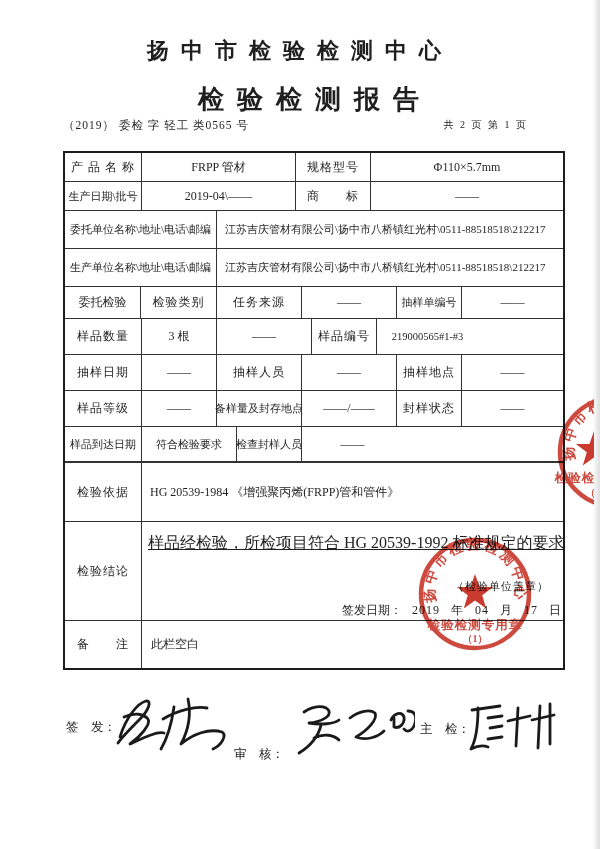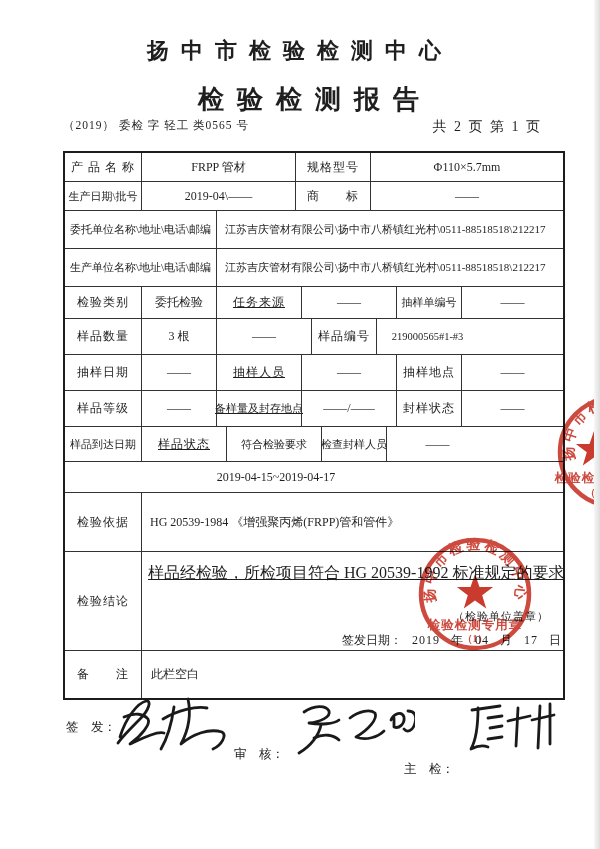--- a/index.html
+++ b/index.html
@@ -8,38 +8,38 @@
     background:#ffffff;color:#1f1f1f;
     font-family:"Liberation Serif","DejaVu Serif",serif;
   }
   .abs{position:absolute;}
   
   .org-title{top:36px;left:0;width:100%;text-align:center;
     font-size:22px;font-weight:bold;letter-spacing:12px;white-space:nowrap;}
   .report-title{top:82px;left:8px;width:100%;text-align:center;
     font-size:26px;font-weight:bold;letter-spacing:13px;white-space:nowrap;margin-left:7px;}
   .ref-line{top:118px;left:63px;font-size:11.5px;letter-spacing:1px;white-space:nowrap;}
-  .page-line{top:118px;right:58px;font-size:14px;letter-spacing:2px;white-space:nowrap;}
+  .page-line{top:118px;right:72px;font-size:10px;letter-spacing:2px;white-space:nowrap;}
   
   .tbl{left:63px;top:151px;width:502px;border:2px solid #1c1c1c;box-sizing:border-box;}
   .tr{display:flex;border-top:1px solid #333;}
   .tr:first-child{border-top:none;}
   .td{border-left:1px solid #333;box-sizing:border-box;
       display:flex;align-items:center;justify-content:center;
       font-size:12px;white-space:nowrap;text-align:center;}
   .td:first-child{border-left:none;}
   .lab{letter-spacing:1px;}
   .left{justify-content:flex-start;text-align:left;padding-left:8px;}
   .sm{font-size:11px;letter-spacing:0;}
   .addr{font-size:11px;letter-spacing:0;}
   .num{font-size:10.5px;letter-spacing:0;}
   
   .w76{width:76px;flex:none;} .w154{width:154px;flex:none;} .w75{width:75px;flex:none;}
   .w193{width:193px;flex:none;} .w151{width:151px;flex:none;} .w347{width:347px;flex:none;}
-  .w85{width:85px;flex:none;text-decoration:underline;} .w95{width:95px;flex:none;} .w65{width:65px;flex:none;}
+  .w85{width:85px;flex:none;} .w95{width:95px;flex:none;} .w65{width:65px;flex:none;}
   .w102{width:102px;flex:none;} .w422{width:422px;flex:none;}
   
   .h28{height:28px;} .h37{height:37px;} .h31{height:31px;} .h35{height:35px;}
   .h34{height:34px;} .h30{height:30px;} .h58{height:58px;} .h98{height:98px;} .h47{height:47px;text-align:center;}
   
   .concl{position:relative;display:block;}
   .concl-text{position:absolute;left:6px;top:11px;font-size:16px;white-space:nowrap;text-decoration:underline;}
   .stamp-note{position:absolute;right:14px;top:57px;font-size:11px;letter-spacing:1px;}
   .issue-line{position:absolute;left:200px;top:80px;font-size:12px;white-space:nowrap;}
   .issue-date{word-spacing:7px;letter-spacing:1px;margin-left:10px;}
@@ -80,22 +80,22 @@
     <div class="td lab w151 h37 sm">委托单位名称\地址\电话\邮编</div>
     <div class="td w347 h37 left addr">江苏吉庆管材有限公司\扬中市八桥镇红光村\0511-88518518\212217</div>
   </div>
 
   <div class="tr">
     <div class="td lab w151 h37 sm">生产单位名称\地址\电话\邮编</div>
     <div class="td w347 h37 left addr">江苏吉庆管材有限公司\扬中市八桥镇红光村\0511-88518518\212217</div>
   </div>
 
   <div class="tr">
+    <div class="td w75 h31">委托检验</div>
     <div class="td lab w76 h31">检验类别</div>
-    <div class="td w75 h31">委托检验</div>
     <div class="td lab w85 h31">任务来源</div>
     <div class="td w95 h31">——</div>
     <div class="td lab w65 h31 sm">抽样单编号</div>
     <div class="td w102 h31">——</div>
   </div>
 
   <div class="tr">
     <div class="td lab w76 h35">样品数量</div>
     <div class="td w75 h35">3 根</div>
     <div class="td w95 h35">——</div>
@@ -116,28 +116,26 @@
     <div class="td lab w76 h35">样品等级</div>
     <div class="td w75 h35">——</div>
     <div class="td lab w85 h35 sm">备样量及封存地点</div>
     <div class="td w95 h35">——/——</div>
     <div class="td lab w65 h35">封样状态</div>
     <div class="td w102 h35">——</div>
   </div>
 
   <div class="tr">
     <div class="td lab w76 h34 sm">样品到达日期</div>
-    <div class="td lab w85 h34">样品状态</div>
     <div class="td w95 h34 sm">符合检验要求</div>
     <div class="td lab w65 h34 sm">检查封样人员</div>
     <div class="td w102 h34">——</div>
   </div>
 
   <div class="tr">
-    <div class="td w422 h30">2019-04-15~2019-04-17</div>
   </div>
 
   <div class="tr">
     <div class="td lab w76 h58">检验依据</div>
     <div class="td w422 h58 left">HG 20539-1984 《增强聚丙烯(FRPP)管和管件》</div>
   </div>
 
   <div class="tr">
     <div class="td lab w76 h98">检验结论</div>
     <div class="td w422 h98 concl">
@@ -198,21 +196,21 @@
       <path d="M14 16 C24 9 36 9 39 15 C41 21 30 26 19 27 C31 29 44 28 49 24"></path>
       <path d="M31 29 C29 39 21 50 9 57"></path>
       <path d="M24 42 C34 37 44 39 49 44"></path>
       <path d="M60 22 C69 15 80 13 85 17 C88 23 78 34 66 41 C76 45 88 41 94 35"></path>
       <path d="M101 24 C104 17 112 15 114 21 C115 28 109 33 104 31 L104 22"></path>
       <path d="M118 15 C124 15 127 19 125 27 C123 35 117 37 114 33"></path>
     </g>
   </svg>
 </div>
 
-<div class="abs sig-label" style="left:404px;top:721px;margin-top:40px;">主　检：</div>
+<div class="abs sig-label" style="left:420px;top:721px;">主　检：</div>
 <div class="abs sig" style="left:462px;top:694px;">
   <svg width="115" height="72" viewBox="0 0 115 72">
     <g fill="none" stroke="#1a1a1a" stroke-width="2.8" stroke-linecap="round" stroke-linejoin="round">
       <path d="M10 16 L38 12"></path>
       <path d="M16 14 C16 30 14 46 9 55 C15 52 21 51 26 53"></path>
       <path d="M26 24 L40 22"></path>
       <path d="M28 34 L40 32"></path>
       <path d="M26 45 L40 43"></path>
       <path d="M56 14 L54 52"></path>
       <path d="M46 27 L68 22"></path>

